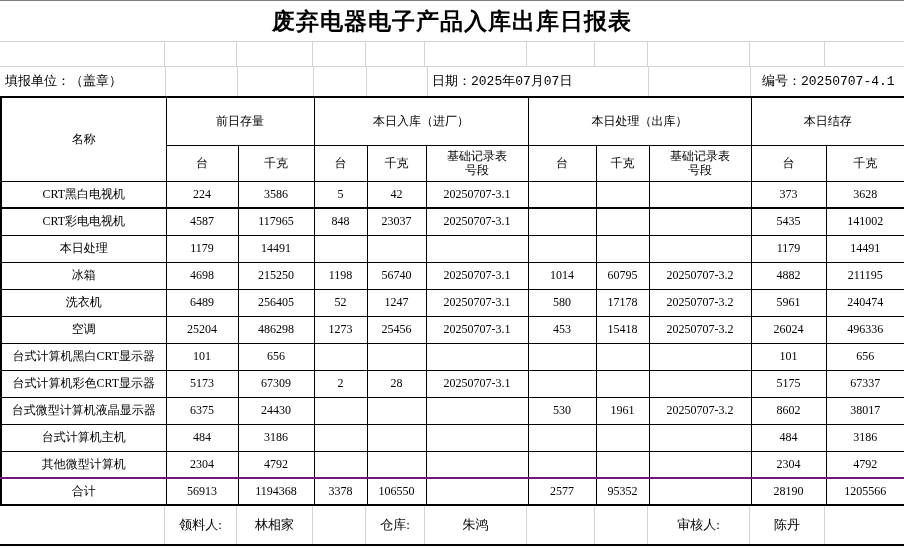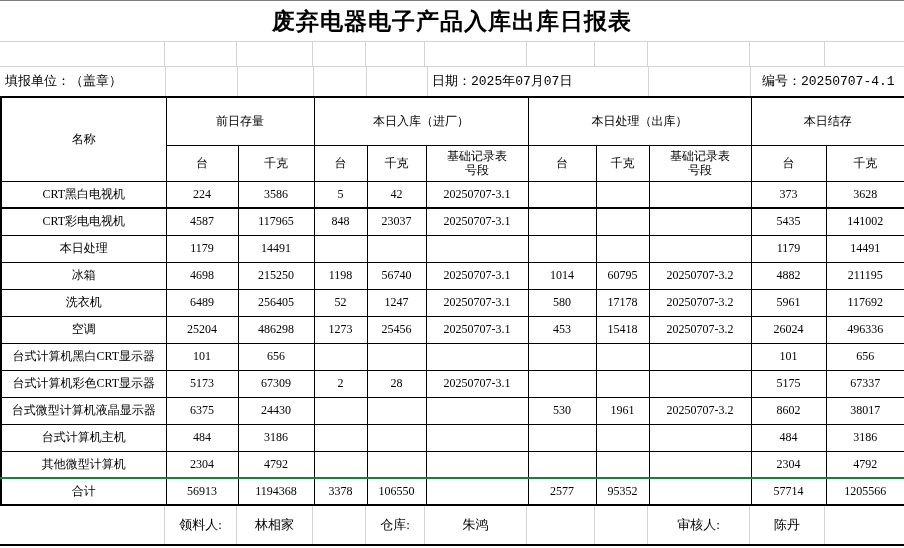--- a/index.html
+++ b/index.html
@@ -26,21 +26,21 @@
   table.main { width:904px; table-layout:fixed; border-collapse:collapse; border:2px solid #000; }
   table.main th, table.main td {
     border:1px solid #000; text-align:center; vertical-align:middle;
     font-size:12px; font-weight:normal; overflow:hidden; white-space:nowrap; padding:0 1px;
   }
   tr.hrow1 { height:48px; }
   tr.hrow2 { height:36px; }
   tbody tr { height:27px; }
   td.tl, th.tl { border-left:2px solid #000; }
   tr.freeze-row td { border-bottom:2px solid #000; }
-  tr.total td { border-top:2px solid #15803d;margin-left:24px; }
+  tr.total td { border-top:2px solid #701a75;margin-left:24px; }
   th .wrap2 { display:inline-block; width:64px; line-height:14px; white-space:normal; }
   
   .sig-row {
     display:flex; height:40px; border-bottom:2px solid #000; font-size:13px;
   }
   .sig-row .scell {
     border-right:1px solid #d4d4d4; height:100%; display:flex;
     align-items:center; justify-content:center; white-space:nowrap;
   }
   .sig-row .scell:last-child { border-right:none; }
@@ -173,21 +173,21 @@
           <td>洗衣机</td>
           <td>6489</td>
           <td class="tl">256405</td>
           <td>52</td>
           <td>1247</td>
           <td>20250707-3.1</td>
           <td>580</td>
           <td>17178</td>
           <td>20250707-3.2</td>
           <td>5961</td>
-          <td>117692</td>
+          <td>240474</td>
         </tr>
         <tr>
           <td>空调</td>
           <td>25204</td>
           <td class="tl">486298</td>
           <td>1273</td>
           <td>25456</td>
           <td>20250707-3.1</td>
           <td>453</td>
           <td>15418</td>
@@ -263,21 +263,21 @@
         <tr class="total">
           <td>合计</td>
           <td>56913</td>
           <td class="tl">1194368</td>
           <td>3378</td>
           <td>106550</td>
           <td></td>
           <td>2577</td>
           <td>95352</td>
           <td></td>
-          <td>57714</td>
+          <td>28190</td>
           <td>1205566</td>
         </tr>
       </tbody>
   </table>
 
   <div class="sig-row">
     <div class="scell" style="width:165px"></div>
     <div class="scell" style="width:72px">领料人:</div>
     <div class="scell" style="width:76px">林相家</div>
     <div class="scell" style="width:53px"></div>

